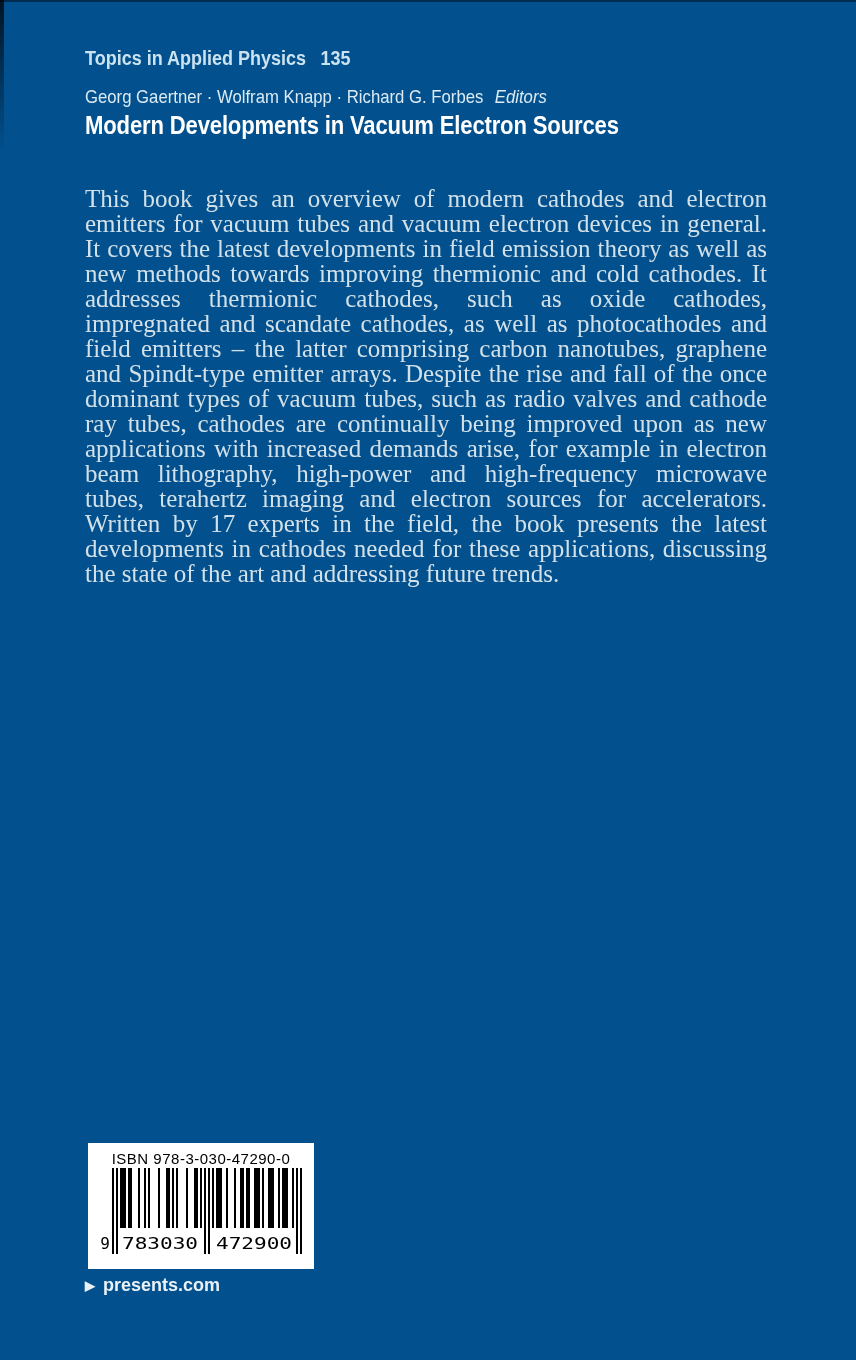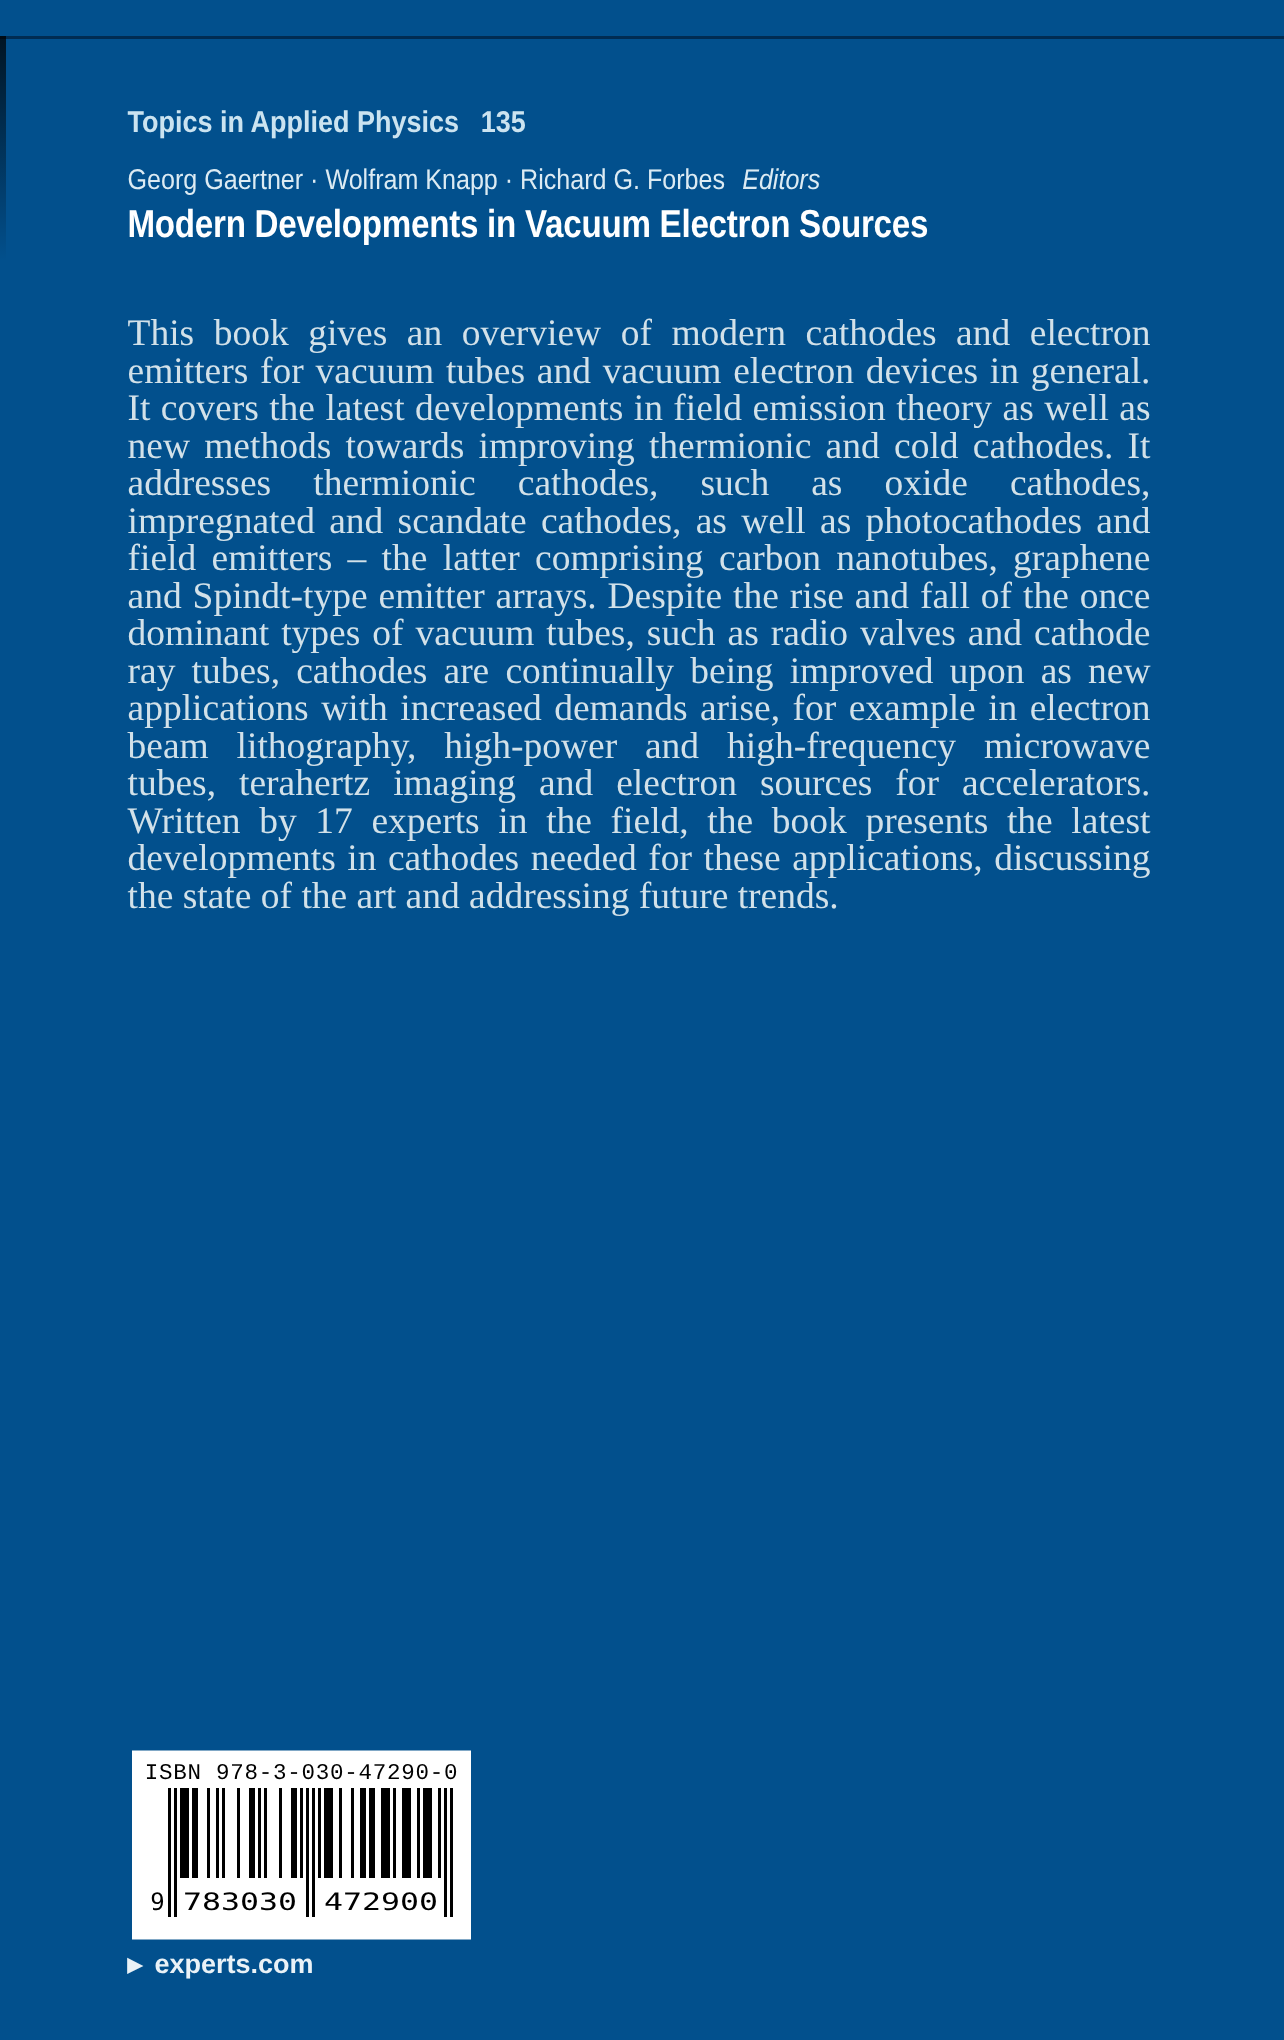--- a/index.html
+++ b/index.html
@@ -12,21 +12,21 @@
     --footer-text:#EAF2F7;
   }
   *{box-sizing:border-box;}
   html,body{margin:0;padding:0;}
   body{
     width:856px;height:1360px;
     background:var(--background);
     font-family:"Liberation Sans",sans-serif;
     overflow:hidden;
   }
-  .cover{position:relative;width:856px;height:1296px;background:var(--background);margin-top:24px;}
+  .cover{position:relative;width:856px;height:1296px;background:var(--background);}
   .edge-top{position:absolute;top:0;left:0;width:100%;height:2px;background:rgba(0,0,10,.45);}
   .edge-corner{position:absolute;top:0;left:0;width:4px;height:150px;
     background:linear-gradient(rgba(0,0,0,.75),rgba(0,0,0,0));}
   .series-line{
     position:absolute;left:85px;top:47px;
     font-weight:bold;font-size:20px;color:var(--series-text);
     transform:scaleX(.90);transform-origin:left top;white-space:nowrap;
   }
   .series-vol{margin-left:16px;}
   .editors-line{
@@ -45,21 +45,21 @@
     font-family:"Liberation Serif",serif;
     font-size:25px;line-height:25px;
     text-align:justify;color:var(--body-text);
   }
   .barcode-box{
     position:absolute;left:88px;top:1143px;width:226px;height:126px;
     background:var(--barcode-bg);
   }
   .isbn-label{
     margin-top:7px;text-align:center;
-    font-family:Liberation Mono, monospace;
+    font-family:Liberation Sans, sans-serif;
     font-size:15px;letter-spacing:.5px;color:var(--barcode-ink);
     white-space:nowrap;
   }
   #barcode-svg{display:block;margin:1px auto 0;}
   #barcode-svg text{
     font-family:"DejaVu Sans Mono",monospace;
     font-size:16px;fill:var(--barcode-ink);
   }
   .springer-line{
     position:absolute;left:85px;top:1275px;
@@ -138,15 +138,15 @@
         <rect x="18.5" y="60" width="83.5" height="28" fill="#FFFFFF"></rect>
         <rect x="112" y="60" width="84" height="28" fill="#FFFFFF"></rect>
         <text x="5" y="81" text-anchor="middle">9</text>
         <text x="60" y="81" text-anchor="middle" textLength="76" lengthAdjust="spacingAndGlyphs">783030</text>
         <text x="154" y="81" text-anchor="middle" textLength="76" lengthAdjust="spacingAndGlyphs">472900</text>
       </svg>
   </div>
 
   <div class="springer-line">
     <span class="triangle-icon">▶</span>
-    <span>experts.com</span>
+    <span>presents.com</span>
   </div>
 </div>
 
 </body></html>

